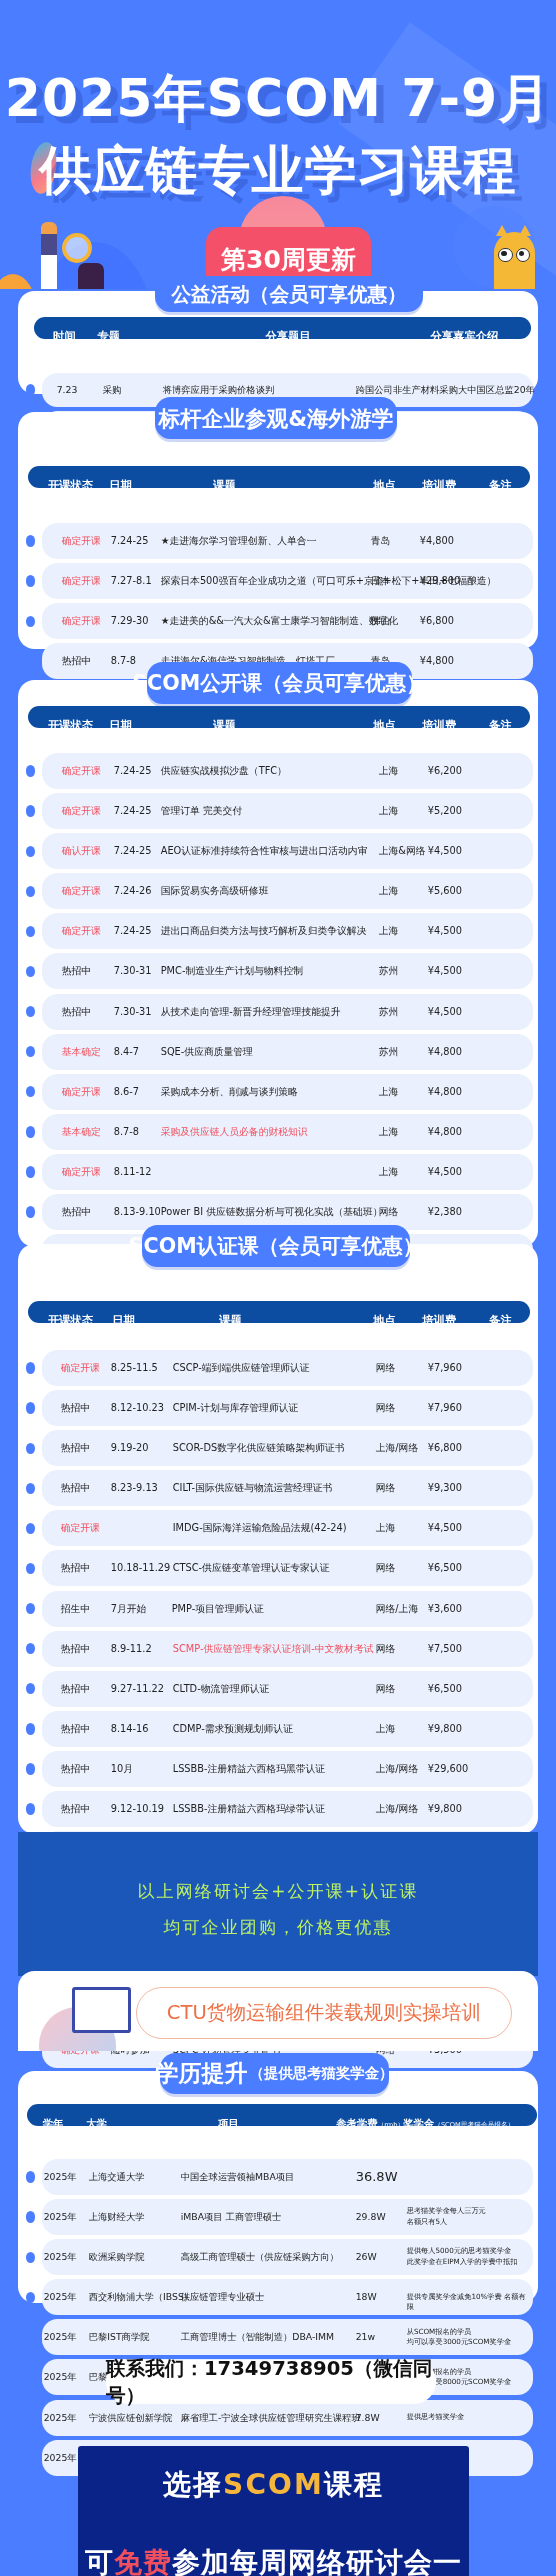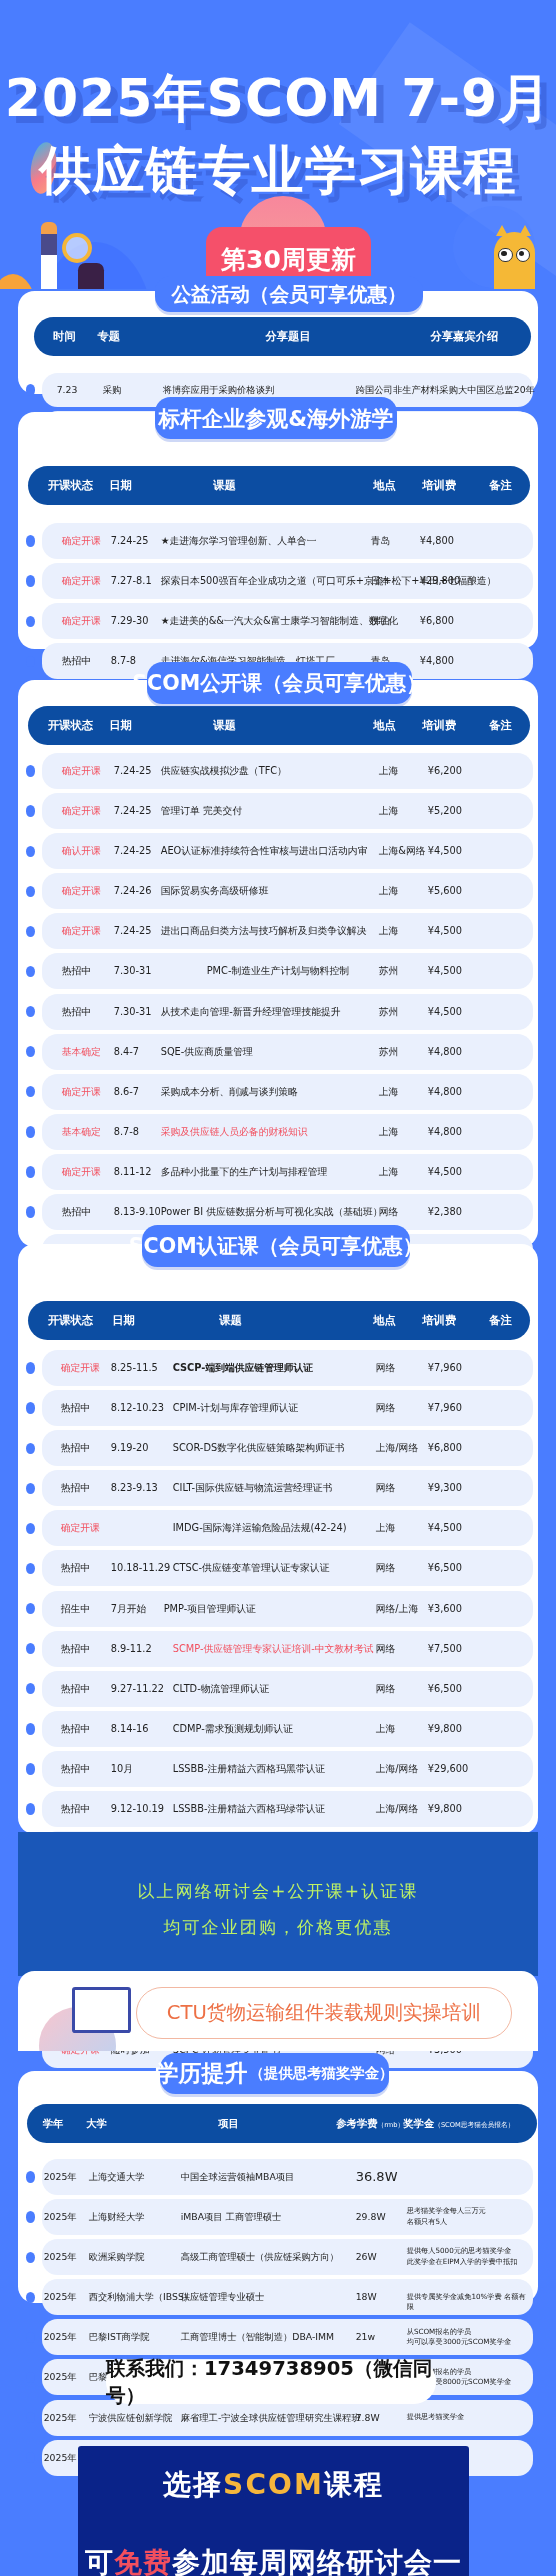--- a/index.html
+++ b/index.html
@@ -47,21 +47,21 @@
 
   
   .card { position: absolute; left: 18px; width: 520px; background: #fff; border-radius: 16.5px; }
   .sec-title {
     position: absolute; height: 41px; border-radius: 15.5px; background: #4a7dff;
     color: #fff; font-weight: bold; font-size: 19.6px; display: flex; align-items: center; justify-content: center;
     box-shadow: 0 3.1px 0 rgba(60,100,220,0.25); white-space: nowrap;
   }
   .sec-title .sub { font-size: 14.4px; margin-left: 2.1px; }
   .thead {
-    position: absolute; left: 10.3px; width: 502px; height: 39px; background: #0c4da2; border-radius: 19.6px;
+    position: absolute; left: 10.3px; width: 502px; height: 22px; background: #0c4da2; border-radius: 19.6px;
     color: #fff; font-size: 11.3px; font-weight: bold;
   }
   .thead span { position: absolute; top: 0; line-height: 39px; white-space: nowrap; }
   .thead small { font-size: 6.7px; font-weight: normal; }
   .rows { position: absolute; left: 7.7px; width: 507px; }
   .row {
     position: relative; height: 36px; margin-bottom: 4.1px;
   }
   .row .bg { position: absolute; left: 16.5px; right: 0; top: 0; bottom: 0; background: #eaf0fd; border-radius: 15.5px; }
   .row .dot { position: absolute; left: 0; top: 12.4px; width: 9.3px; height: 11.3px; border-radius: 50%; background: #4a7dff; }
@@ -296,21 +296,21 @@
           <span style="left: 88px; line-height: 36px;">7.24-25</span>
           <span style="left: 135px; line-height: 36px;">进出口商品归类方法与技巧解析及归类争议解决</span>
           <span style="left: 353px; line-height: 36px;">上海</span>
           <span style="left: 402px; line-height: 36px;">¥4,500</span>
         </div>
         <div class="row" style="height: 36px;">
           <div class="bg"></div>
           <div class="dot" style="top: 12.4px;"></div>
           <span style="left: 36px; line-height: 36px;">热招中</span>
           <span style="left: 88px; line-height: 36px;">7.30-31</span>
-          <span style="left: 135px; line-height: 36px; margin-left: 46px;">PMC-制造业生产计划与物料控制</span>
+          <span style="left: 135px; line-height: 36px;">PMC-制造业生产计划与物料控制</span>
           <span style="left: 353px; line-height: 36px;">苏州</span>
           <span style="left: 402px; line-height: 36px;">¥4,500</span>
         </div>
         <div class="row" style="height: 36px;">
           <div class="bg"></div>
           <div class="dot" style="top: 12.4px;"></div>
           <span style="left: 36px; line-height: 36px;">热招中</span>
           <span style="left: 88px; line-height: 36px;">7.30-31</span>
           <span style="left: 135px; line-height: 36px;">从技术走向管理-新晋升经理管理技能提升</span>
           <span style="left: 353px; line-height: 36px;">苏州</span>
@@ -341,21 +341,20 @@
           <span style="left: 88px; line-height: 36px;">8.7-8</span>
           <span class="red" style="left: 135px; line-height: 36px;">采购及供应链人员必备的财税知识</span>
           <span style="left: 353px; line-height: 36px;">上海</span>
           <span style="left: 402px; line-height: 36px;">¥4,800</span>
         </div>
         <div class="row" style="height: 36px;">
           <div class="bg"></div>
           <div class="dot" style="top: 12.4px;"></div>
           <span class="red" style="left: 36px; line-height: 36px;">确定开课</span>
           <span style="left: 88px; line-height: 36px;">8.11-12</span>
-          <span style="left: 135px; line-height: 36px;">多品种小批量下的生产计划与排程管理</span>
           <span style="left: 353px; line-height: 36px;">上海</span>
           <span style="left: 402px; line-height: 36px;">¥4,500</span>
         </div>
         <div class="row" style="height: 36px;">
           <div class="bg"></div>
           <div class="dot" style="top: 12.4px;"></div>
           <span style="left: 36px; line-height: 36px;">热招中</span>
           <span style="left: 88px; line-height: 36px;">8.13-9.10</span>
           <span style="left: 135px; line-height: 36px;">Power BI 供应链数据分析与可视化实战（基础班）</span>
           <span style="left: 353px; line-height: 36px;">网络</span>
@@ -481,21 +480,21 @@
       <span style="left:345px">地点</span>
       <span style="left:394px">培训费</span>
       <span style="left:461px">备注</span>
     </div>
     <div class="rows" id="cert-rows" style="top:106px;">
         <div class="row" style="height: 36px;">
           <div class="bg"></div>
           <div class="dot" style="top: 12.4px;"></div>
           <span class="red" style="left: 35px; line-height: 36px;">确定开课</span>
           <span style="left: 85px; line-height: 36px;">8.25-11.5</span>
-          <span style="left: 147px; line-height: 36px; font-weight: bold;">CSCP-端到端供应链管理师认证</span>
+          <span style="left: 147px; line-height: 36px;">CSCP-端到端供应链管理师认证</span>
           <span style="left: 350px; line-height: 36px;">网络</span>
           <span style="left: 402px; line-height: 36px;">¥7,960</span>
         </div>
         <div class="row" style="height: 36px;">
           <div class="bg"></div>
           <div class="dot" style="top: 12.4px;"></div>
           <span style="left: 35px; line-height: 36px;">热招中</span>
           <span style="left: 85px; line-height: 36px;">8.12-10.23</span>
           <span style="left: 147px; line-height: 36px;">CPIM-计划与库存管理师认证</span>
           <span style="left: 350px; line-height: 36px;">网络</span>
@@ -535,21 +534,21 @@
           <span style="left: 85px; line-height: 36px;">10.18-11.29</span>
           <span style="left: 147px; line-height: 36px;">CTSC-供应链变革管理认证专家认证</span>
           <span style="left: 350px; line-height: 36px;">网络</span>
           <span style="left: 402px; line-height: 36px;">¥6,500</span>
         </div>
         <div class="row" style="height: 36px;">
           <div class="bg"></div>
           <div class="dot" style="top: 12.4px;"></div>
           <span style="left: 35px; line-height: 36px;">招生中</span>
           <span style="left: 85px; line-height: 36px;">7月开始</span>
-          <span style="left: 138px; line-height: 36px;">PMP-项目管理师认证</span>
+          <span style="left: 146px; line-height: 36px;">PMP-项目管理师认证</span>
           <span style="left: 350px; line-height: 36px;">网络/上海</span>
           <span style="left: 402px; line-height: 36px;">¥3,600</span>
         </div>
         <div class="row" style="height: 36px;">
           <div class="bg"></div>
           <div class="dot" style="top: 12.4px;"></div>
           <span style="left: 35px; line-height: 36px;">热招中</span>
           <span style="left: 85px; line-height: 36px;">8.9-11.2</span>
           <span class="red" style="left: 147px; line-height: 36px;">SCMP-供应链管理专家认证培训-中文教材考试</span>
           <span style="left: 350px; line-height: 36px;">网络</span>

